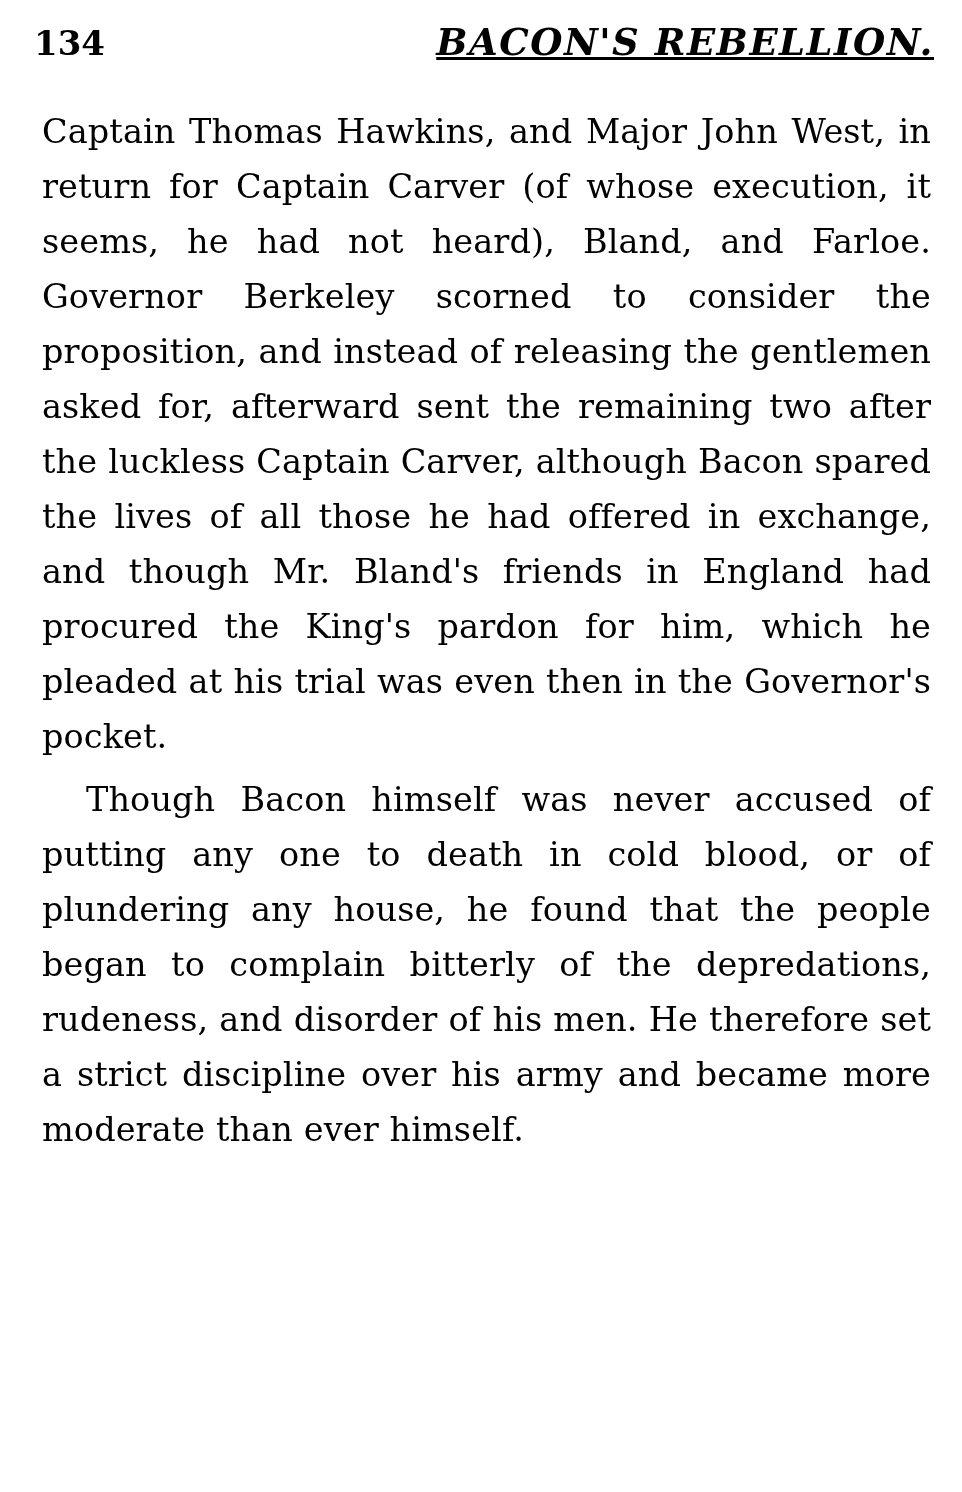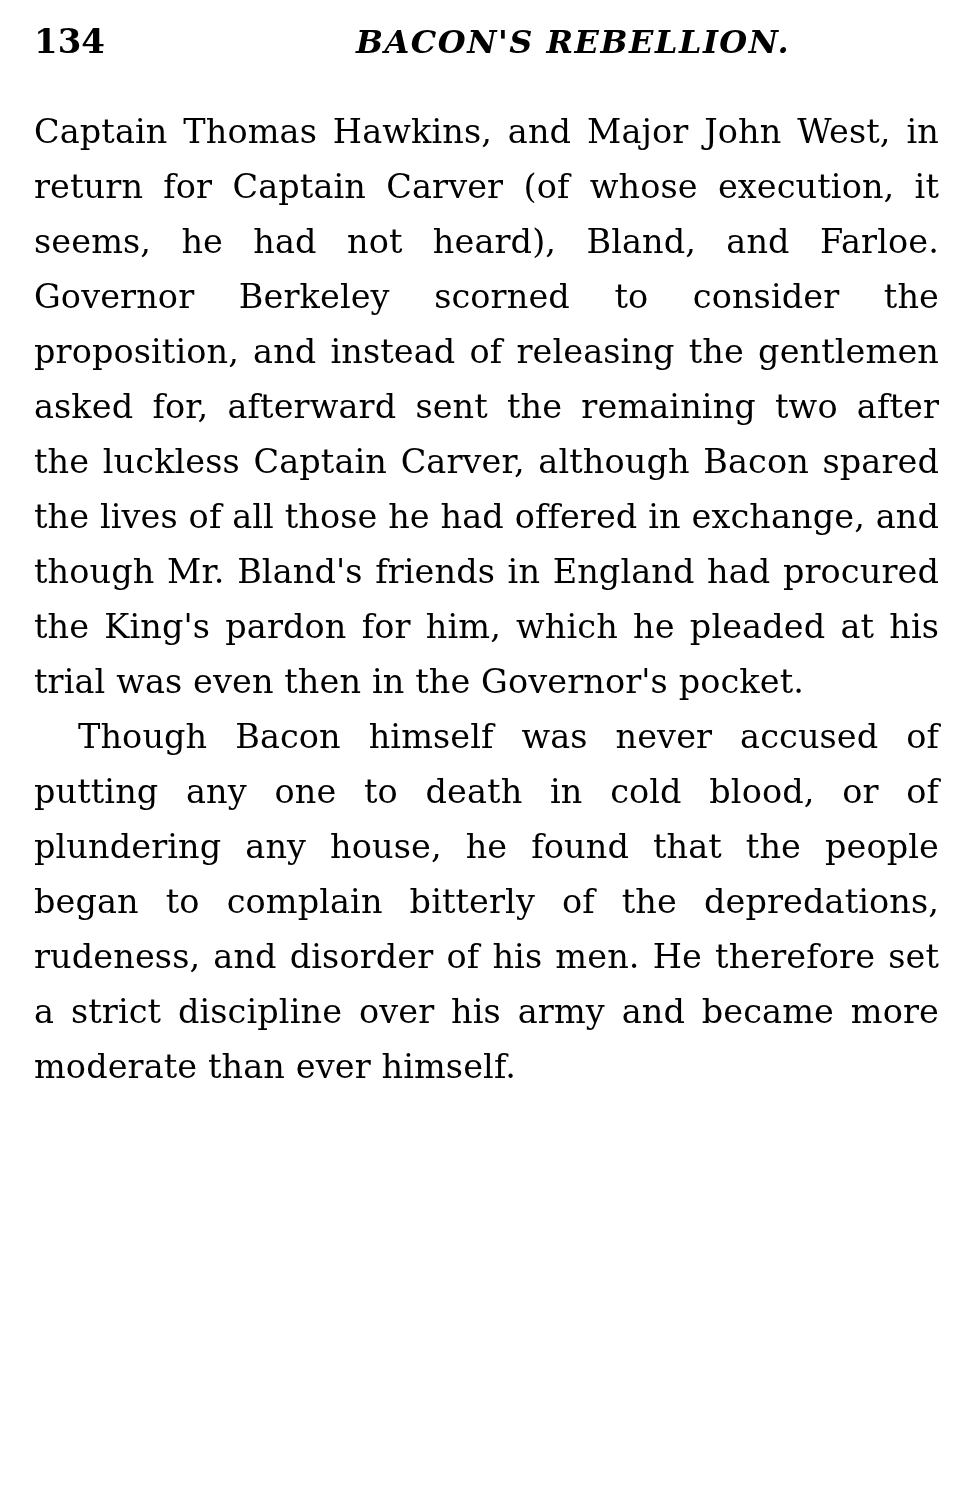--- a/index.html
+++ b/index.html
@@ -33,38 +33,39 @@
     font-size: 34px;
     letter-spacing: 0px;
     line-height: 1;
     width: 150px;
     flex: 0 0 auto;
   }
   .head-title {
     font-family: "DejaVu Serif", serif;
     font-weight: bold;
     font-style: italic;
-    font-size: 32px;
+    font-size: 37px;
     letter-spacing: 1.5px;
     line-height: 1;
     flex: 1 1 auto;
-    text-align: center;
+    text-align: right;
     padding-left: 28px;
+    text-decoration: underline;
   }
   .body-text {
     font-family: "DejaVu Serif", serif;
     font-size: 33.5px;
     line-height: 55px;
     text-align: justify;
     text-justify: inter-word;
     letter-spacing: 0.1px;
     width: 905px;
   }
   .para {
-    margin: 0;
+    margin: 8px;
     text-align: justify;
     text-align-last: left;
   }
   .para.indent {
     text-indent: 44px;
   }
   .para.cut {
     
   }
 </style>

